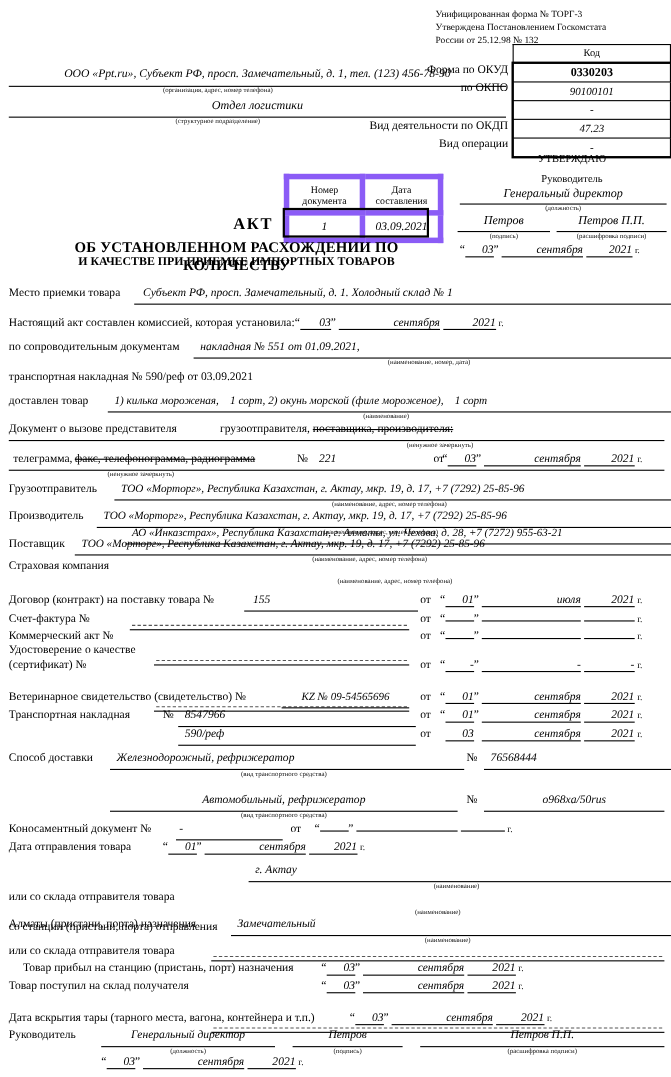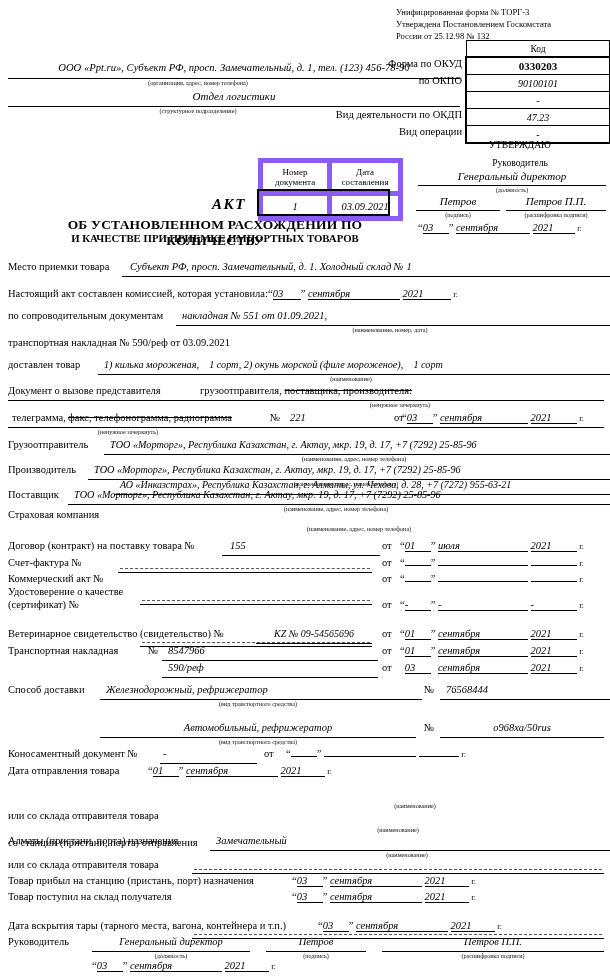--- a/index.html
+++ b/index.html
@@ -60,21 +60,21 @@
   .docnum-outline {
     position: absolute;
     border: 2px solid #000;
     pointer-events: none;
   }
 
   .lbl { font-size: 10.5px; }
   .fill {
     border-bottom: 1px solid #000;
     display: inline-block;
-    text-align: left;
+    text-align: right;
     font-style: italic;
   }
   .dash {
     border-bottom: 1px solid #000;
     position: relative;
   }
   .dash::before {
     content: "";
     position: absolute;
     left: 2px; right: 2px;
@@ -147,21 +147,21 @@
   <div class="abs sol ctr it" style="left:506px; top:195px; width:100px; font-size:11px; height:15px;">Петров П.П.</div>
   <div class="abs cap" style="left:506px; top:211px; width:100px;">(расшифровка подписи)</div>
 
   <div class="abs" style="left:418px; top:222px; width:192px;">
     <span>“</span><span class="fill" style="width:26px;">03</span><span>”</span>
     <span class="fill" style="width:74px;">сентября</span>
     <span class="fill" style="width:42px;">2021</span>
     <span style="font-size:8px;">г.</span>
   </div>
 
-  <div class="abs b" style="left:212px; top:196px; font-size:15px; letter-spacing:1.5px;font-style:italic;">АКТ</div>
+  <div class="abs b" style="left:212px; top:196px; font-size:15px; letter-spacing:1.5px;">АКТ</div>
 
   <div class="abs" style="left:258px; top:158px;">
     <table class="docnum">
       <tbody>
           <tr>
         <td style="width:60px; height:28px;">Номер документа</td>
         <td style="width:62px; height:28px;">Дата составления</td>
       </tr>
       <tr>
         <td class="it" style="height:20px; font-size:10.5px;">1</td>
@@ -330,34 +330,35 @@
 
   <div class="abs lbl" style="left:8px; top:765px;">Дата отправления товара</div>
   <div class="abs" style="left:148px; top:765px;">
     <span>“</span><span class="fill" style="width:26px;">01</span><span>”</span>
     <span class="fill" style="width:92px;">сентября</span>
     <span class="fill" style="width:44px;">2021</span>
     <span style="font-size:8.6px;">г.</span>
   </div>
 
   <div class="abs lbl" style="left:8px; top:811px;margin-top:26px;">со станции (пристани, порта) отправления</div>
+  <div class="abs sol it" style="left:226px; top:786px; width:378px; height:15px; font-size:10.5px; padding-left:6px;">г. Актау</div>
   <div class="abs cap" style="left:226px; top:802px; width:378px;">(наименование)</div>
 
   <div class="abs lbl" style="left:8px; top:810px;">или со склада отправителя товара</div>
   <div class="abs dash it" style="left:192px; top:810px; width:412px; height:15px; font-size:10.5px;"></div>
   <div class="abs cap" style="left:192px; top:826px; width:412px;">(наименование)</div>
 
   <div class="abs lbl" style="left:8px; top:835px;">Алматы (пристани, порта) назначения</div>
   <div class="abs sol it" style="left:210px; top:835px; width:394px; height:15px; font-size:10.5px; padding-left:6px;">Замечательный</div>
   <div class="abs cap" style="left:210px; top:851px; width:394px;">(наименование)</div>
 
   <div class="abs lbl" style="left:8px; top:859px;">или со склада отправителя товара</div>
   <div class="abs dash it" style="left:192px; top:859px; width:412px; height:15px; font-size:10.5px;"></div>
 
-  <div class="abs lbl" style="left:8px; top:875px;">Товар прибыл на станцию (пристань, порт) назначения</div>
+  <div class="abs lbl" style="left:21px; top:875px;">Товар прибыл на станцию (пристань, порт) назначения</div>
   <div class="abs" style="left:292px; top:875px;">
     <span>“</span><span class="fill" style="width:26px;">03</span><span>”</span>
     <span class="fill" style="width:92px;">сентября</span>
     <span class="fill" style="width:44px;">2021</span>
     <span style="font-size:8.6px;">г.</span>
   </div>
 
   <div class="abs lbl" style="left:8px; top:891px;">Товар поступил на склад получателя</div>
   <div class="abs" style="left:292px; top:891px;">
     <span>“</span><span class="fill" style="width:26px;">03</span><span>”</span>

